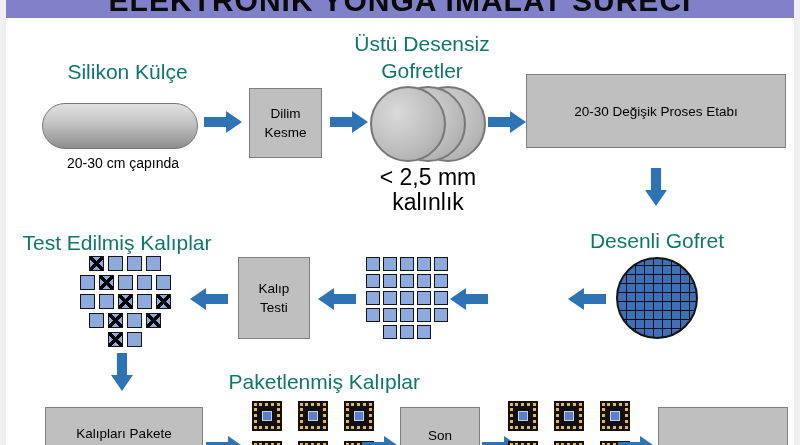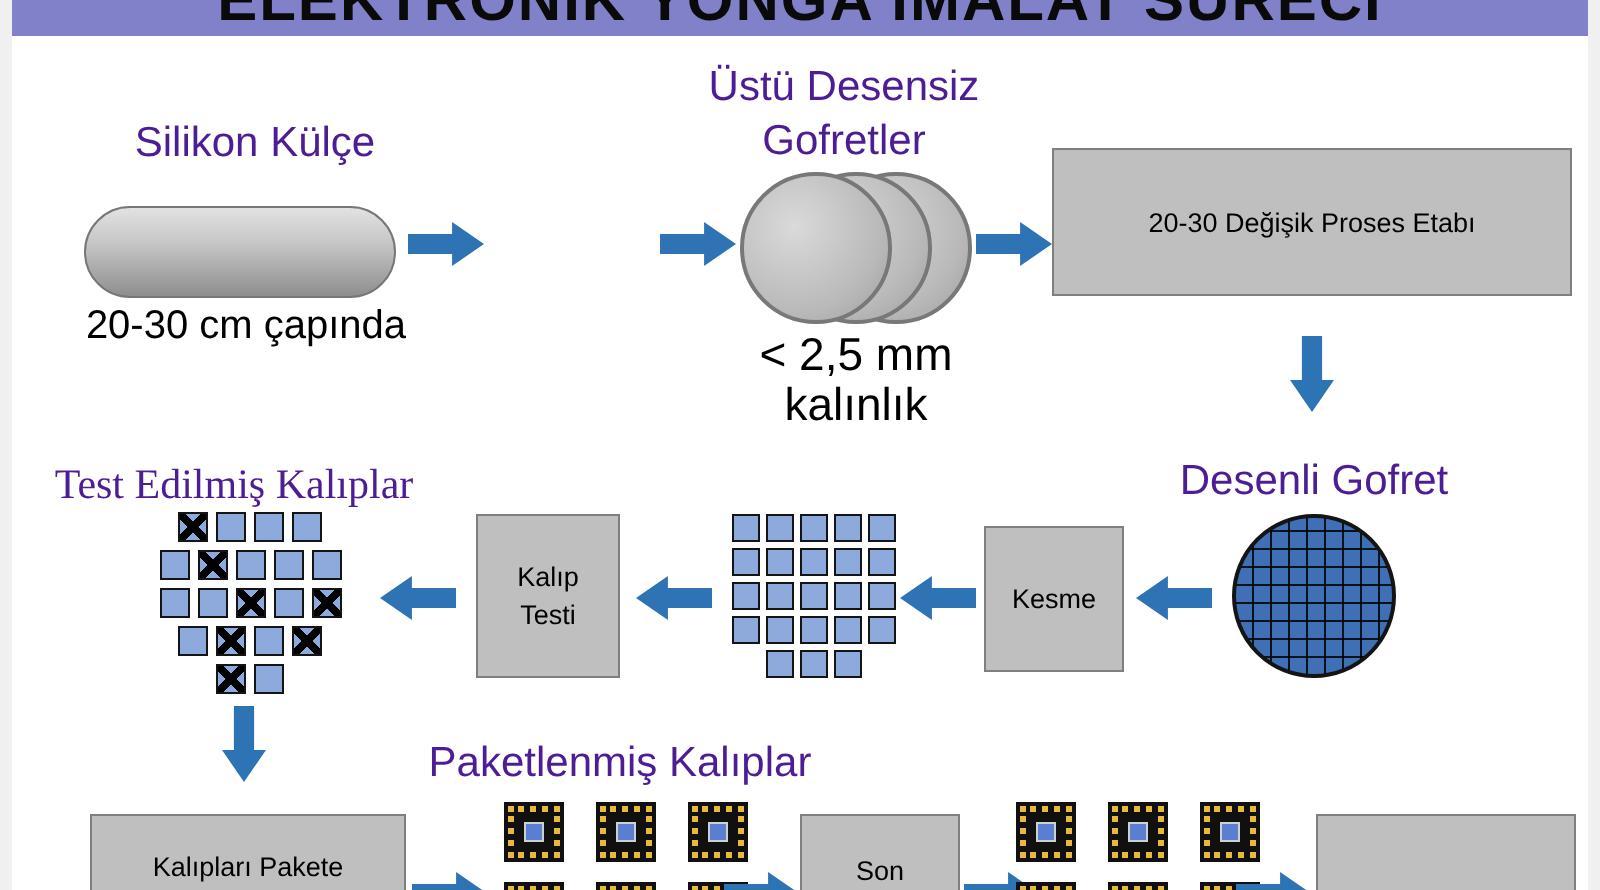--- a/index.html
+++ b/index.html
@@ -7,22 +7,22 @@
     --die:#8ea9db; --wafer:#3f6fb5; --pin:#e8b93c; --core:#5b7fd0;
   }
   *{box-sizing:border-box; margin:0; padding:0;}
   body{margin:0; background:#fff; font-family:"Liberation Sans", sans-serif; color:#000;}
   .stage{position:relative; width:800px; height:445px; background:#fff; overflow:hidden;}
   .edge{position:absolute; top:0; bottom:0; width:6px; background:#f0f0f0; z-index:40;}
   .edge.l{left:0;} .edge.r{right:0;}
   .titlebar{position:absolute; left:6px; right:6px; top:-16px; height:34px; background:var(--bar);
     display:flex; align-items:center; justify-content:center;}
   .titlebar .t{font-size:30px; font-weight:700; letter-spacing:1px; color:#0a0a0a; white-space:nowrap;}
-  .label{position:absolute; text-align:center; font-size:21px; line-height:27px; color:#4c1d95;}
-  .sub{position:absolute; text-align:center; font-size:20px; line-height:25px; color:#000;}
+  .label{position:absolute; text-align:center; font-size:21px; line-height:27px; color:#0f766e;}
+  .sub{position:absolute; text-align:center; font-size:14px; line-height:25px; color:#000;}
   .pbox{position:absolute; background:var(--box); border:1px solid var(--boxline);
     display:flex; align-items:center; justify-content:center; text-align:center;
     font-size:13.5px; line-height:19px;}
   .pbox.topalign{align-items:flex-start;}
   .inner-narrow{display:inline-block; width:172px;}
   .arrow{position:absolute; width:38px; height:22px; background:var(--arrow);
     clip-path:polygon(0 27%,58% 27%,58% 0,100% 50%,58% 100%,58% 73%,0 73%);}
   .arrow.left{transform:scaleX(-1);}
   .arrow.down{transform:rotate(90deg);}
   .cylinder{position:absolute; left:42px; top:103px; width:156px; height:46px; border-radius:23px;
@@ -57,20 +57,23 @@
   <div class="titlebar">
     <div class="t">ELEKTRONİK YONGA İMALAT SÜRECİ</div>
   </div>
 
   <div class="label" style="left:35px; top:58px; width:185px;">Silikon Külçe</div>
   <div class="cylinder"></div>
   <div class="sub" style="left:28px; top:151px; width:190px;">20-30 cm çapında</div>
 
   <div class="arrow" style="left:204px; top:111px;"></div>
 
+  <div class="pbox" style="left:249px; top:88px; width:73px; height:70px;">
+    <span style="width:50px;">Dilim Kesme</span>
+  </div>
 
   <div class="arrow" style="left:330px; top:111px;"></div>
 
   <div class="label" style="left:332px; top:30px; width:180px;">Üstü Desensiz</div>
   <div class="label" style="left:332px; top:57px; width:180px;">Gofretler</div>
   <div class="wafers">
     <div class="wcirc" style="left:40px;"></div>
     <div class="wcirc" style="left:20px;"></div>
     <div class="wcirc" style="left:0;"></div>
   </div>
@@ -82,23 +85,20 @@
     <span class="inner-narrow">20-30 Değişik Proses Etabı</span>
   </div>
 
   <div class="arrow down" style="left:637px; top:176px;"></div>
 
   <div class="label" style="left:572px; top:227px; width:170px;">Desenli Gofret</div>
   <div class="bluewafer"></div>
 
   <div class="arrow left" style="left:568px; top:288px;"></div>
 
-  <div class="pbox" style="left:492px; top:263px; width:70px; height:73px;">
-    <span>Kesme</span>
-  </div>
 
   <div class="arrow left" style="left:450px; top:288px;"></div>
 
   <div class="diegrid grid-a" style="left:366px; top:257px; width:82px;">
       <div class="die-row">
         <div class="die"></div>
         <div class="die"></div>
         <div class="die"></div>
         <div class="die"></div>
         <div class="die"></div>
@@ -132,21 +132,21 @@
     </div>
 
   <div class="arrow left" style="left:318px; top:288px;"></div>
 
   <div class="pbox" style="left:238px; top:257px; width:72px; height:82px;">
     <span style="width:44px;">Kalıp Testi</span>
   </div>
 
   <div class="arrow left" style="left:190px; top:288px;"></div>
 
-  <div class="label" style="left:2px; top:229px; width:230px;font-family:Liberation Serif, serif;">Test Edilmiş Kalıplar</div>
+  <div class="label" style="left:2px; top:229px; width:230px;">Test Edilmiş Kalıplar</div>
   <div class="diegrid grid-b" style="left:77px; top:256px; width:96px;">
       <div class="die-row">
         <div class="die die-x"></div>
         <div class="die"></div>
         <div class="die"></div>
         <div class="die"></div>
       </div>
       <div class="die-row">
         <div class="die"></div>
         <div class="die die-x"></div>
@@ -174,21 +174,21 @@
     </div>
 
   <div class="arrow down" style="left:103px; top:361px;"></div>
 
   <div class="pbox topalign" style="left:45px; top:407px; width:158px; height:58px; padding-top:16px;">
     <span>Kalıpları Pakete</span>
   </div>
 
   <div class="arrow" style="left:206px; top:436px;"></div>
 
-  <div class="label" style="left:200px; top:368px; width:220px;">Paketlenmiş Kalıplar</div>
+  <div class="label" style="left:200px; top:368px; width:220px;text-align:right;">Paketlenmiş Kalıplar</div>
   <div class="chipgrid" style="left:252px; top:401px;">
       <div class="chip"></div>
       <div class="chip"></div>
       <div class="chip"></div>
       <div class="chip"></div>
       <div class="chip"></div>
       <div class="chip"></div>
     </div>
 
   <div class="arrow" style="left:362px; top:436px;"></div>

